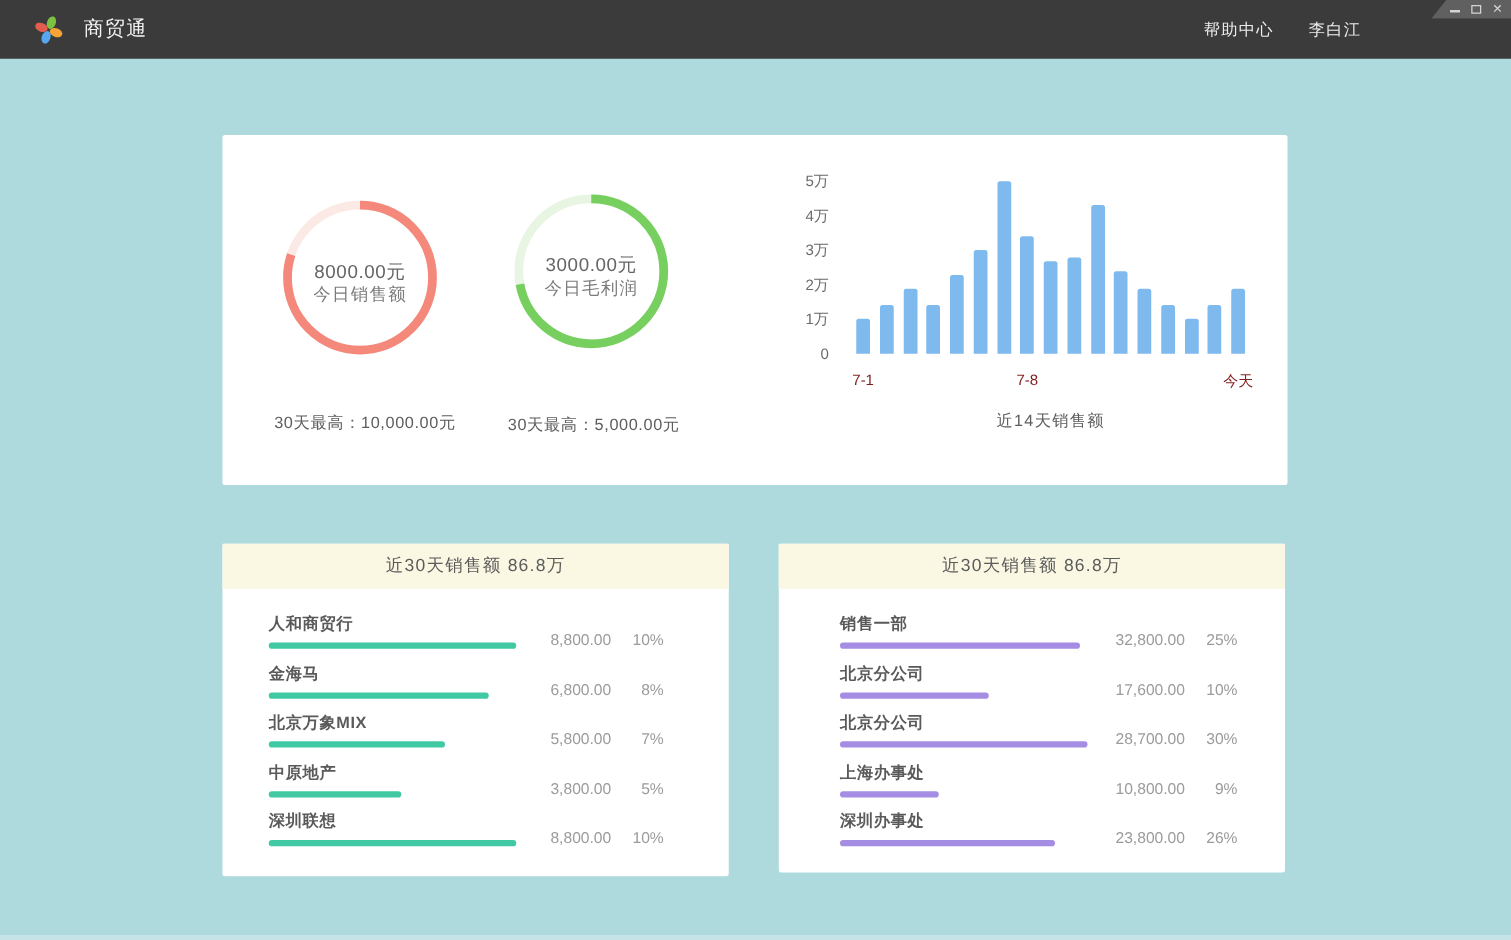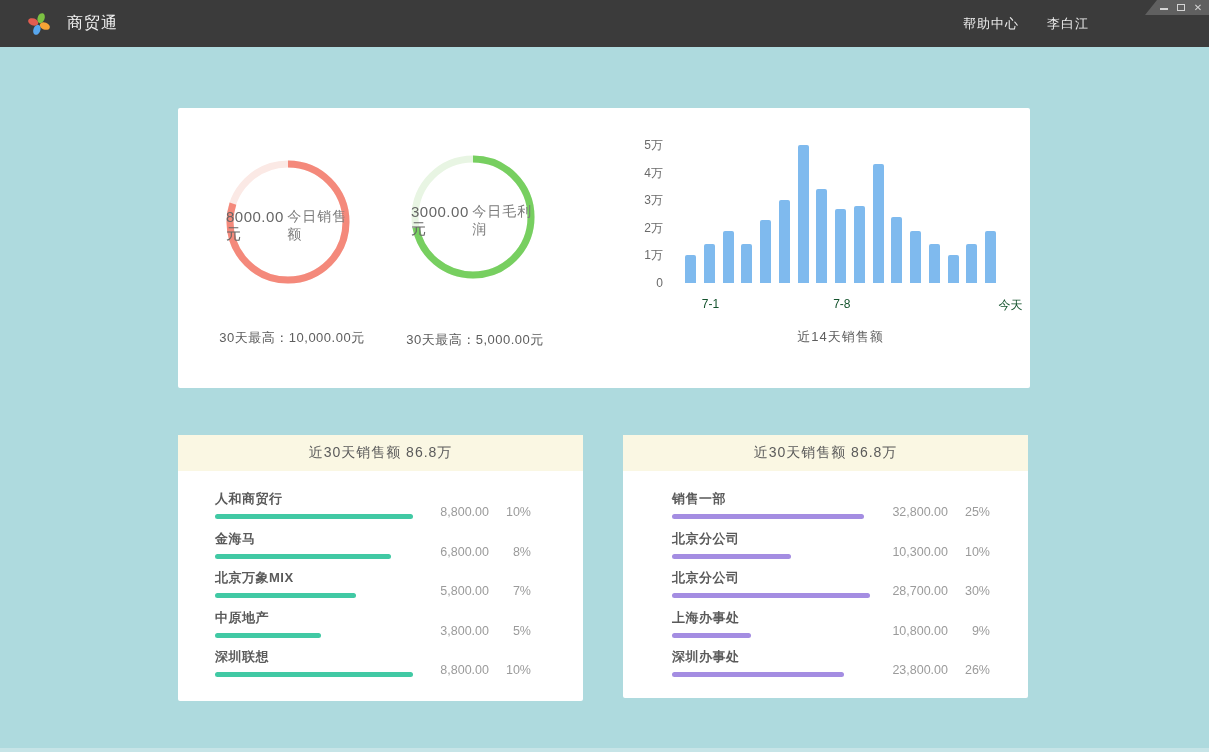--- a/index.html
+++ b/index.html
@@ -27,36 +27,36 @@
   .card-rank-right { left:623px; top:435px; width:405px; height:263px; }
 
   .card-header { height:36px; background:#faf7e3; display:flex; align-items:center; justify-content:center;
                  font-size:14px; color:#5b5b5b; letter-spacing:1px; }
 
   
   .donut { position:absolute; width:124px; height:124px; }
   .donut-0 { left:48px; top:52px; }
   .donut-1 { left:233px; top:47px; }
   .donut svg { position:absolute; inset:0; }
-  .donut-text { position:absolute; inset:0; display:flex; flex-direction:row; align-items:center;
+  .donut-text { position:absolute; inset:0; display:flex; flex-direction:column; align-items:center;
                 justify-content:center; padding-top:8px; }
   .donut-value { font-size:15px; color:#666; letter-spacing:0.5px; }
   .donut-label { font-size:14px; color:#7b7b7b; letter-spacing:1px; }
   .donut-footnote { position:absolute; width:220px; text-align:center; top:221px; font-size:13px; color:#5d5d5d; letter-spacing:0.5px; }
   .fn-0 { left:4px; }
   .fn-1 { left:187px; top:223px; }
 
   
   .chart-plot { position:absolute; left:507px; top:37px; width:311px; height:138px;
                 display:flex; align-items:flex-end; justify-content:space-between; }
   .chart-bar { width:11px; border-radius:2px 2px 0 0; }
   .chart-yaxis { position:absolute; left:435px; top:37px; width:50px; height:138px; }
   .chart-yaxis span { position:absolute; right:0; font-size:12px; color:#6a6a6a; line-height:14px; }
   .chart-xlabels { position:absolute; left:507px; top:189px; width:311px; height:16px; }
-  .chart-xlabels span { position:absolute; transform:translateX(-50%); font-size:12px; color:#14532d; white-space:nowrap;margin-left:20px; }
+  .chart-xlabels span { position:absolute; transform:translateX(-50%); font-size:12px; color:#7f1d1d; white-space:nowrap; }
   .chart-caption { position:absolute; left:507px; top:220px; width:311px; text-align:center;
                    font-size:13px; color:#5d5d5d; letter-spacing:1px; }
 
   
   .rank-list { padding-top:20px; }
   .card-rank-left  .rank-list { padding-left:37px; padding-right:52px; }
   .card-rank-right .rank-list { padding-left:49px; padding-right:38px; }
   .rank-row { position:relative; height:39.6px; }
   .rank-label { font-size:13px; color:#5a5a5a; line-height:16px; letter-spacing:0.5px;font-weight:bold; }
   .rank-bar { height:5px; border-radius:3px; margin-top:7px; }
@@ -225,21 +225,21 @@
         <div class="rank-bar" style="width:192px;background:#a48de2"></div>
         <div class="rank-values">
           <span class="rank-amount">32,800.00</span>
           <span class="rank-percent">25%</span>
         </div>
       </div>
       <div class="rank-row">
         <div class="rank-label">北京分公司</div>
         <div class="rank-bar" style="width:119px;background:#a48de2"></div>
         <div class="rank-values">
-          <span class="rank-amount">10,300.00</span>
+          <span class="rank-amount">17,600.00</span>
           <span class="rank-percent">10%</span>
         </div>
       </div>
       <div class="rank-row">
         <div class="rank-label">北京分公司</div>
         <div class="rank-bar" style="width:198px;background:#a48de2"></div>
         <div class="rank-values">
           <span class="rank-amount">28,700.00</span>
           <span class="rank-percent">30%</span>
         </div>

